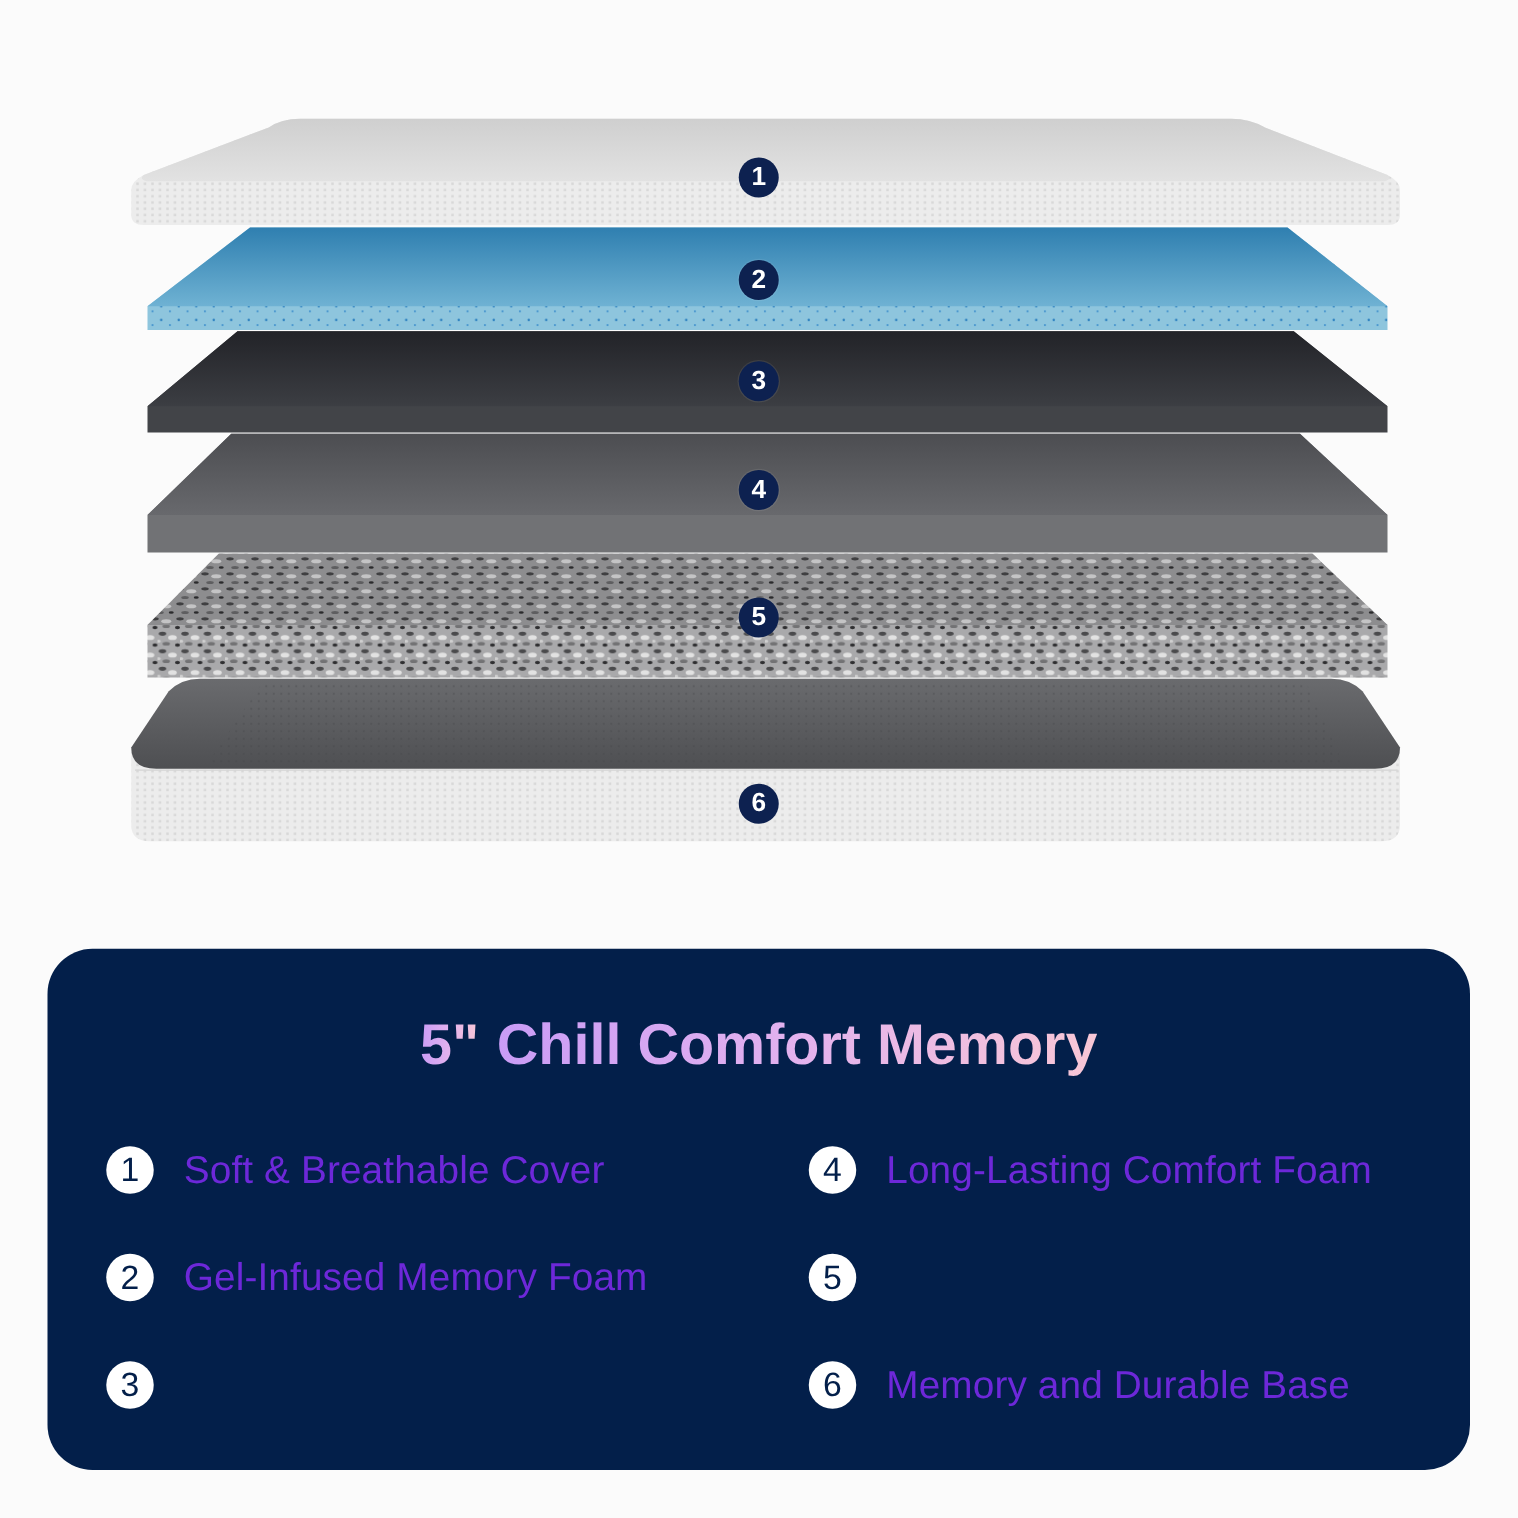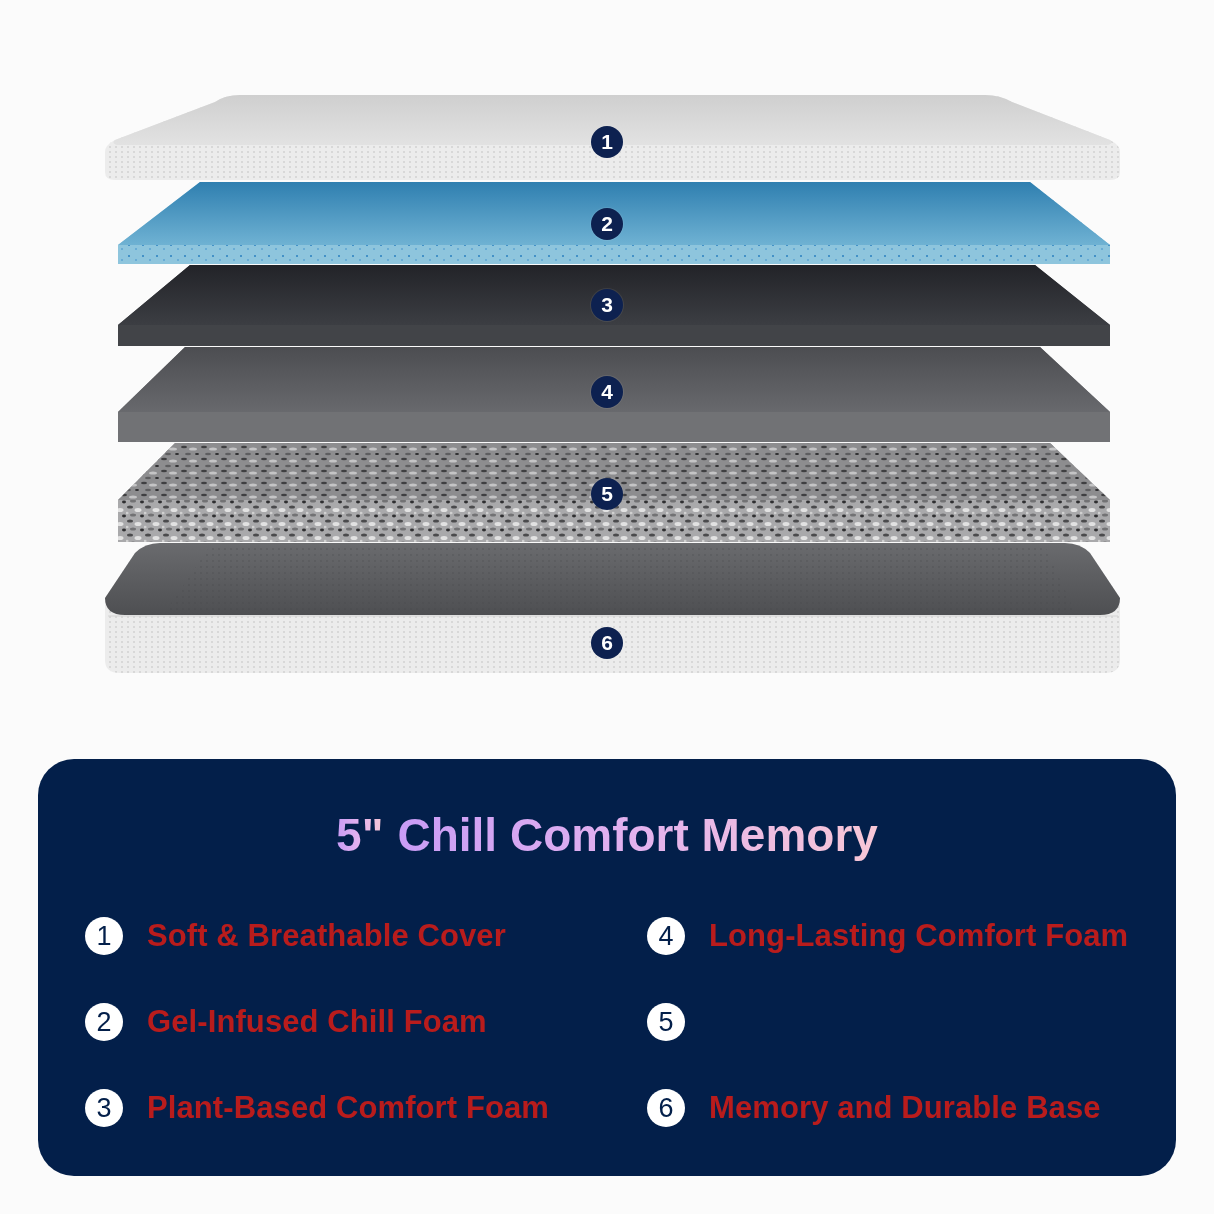--- a/index.html
+++ b/index.html
@@ -5,21 +5,21 @@
   html,body{margin:0;padding:0;}
   body{width:1214px;height:1214px;background:#fbfbfb;position:relative;overflow:hidden;font-family:"Liberation Sans","DejaVu Sans",sans-serif;}
   .stage{position:absolute;left:0;top:0;width:1214px;height:740px;}
   .badge{position:absolute;width:32px;height:32px;border-radius:50%;background:#0d2150;color:#fff;font-weight:bold;font-size:21px;line-height:32px;text-align:center;transform:translate(-50%,-50%);box-shadow:0 0 0 1px rgba(255,255,255,0.08);}
   .panel{position:absolute;left:38px;top:759px;width:1138px;height:417px;background:#031f4a;border-radius:36px;}
   .title{position:absolute;left:0;right:0;top:808px;text-align:center;font-size:46px;font-weight:bold;letter-spacing:0px;}
   .title span{background:linear-gradient(90deg,#c99cf6 0%,#e3b2ee 50%,#f8c7d6 100%);-webkit-background-clip:text;background-clip:text;color:transparent;}
   .title .gap{display:inline-block;width:14px;}
   .item{position:absolute;display:flex;align-items:center;height:44px;}
   .item .num{width:38px;height:38px;border-radius:50%;background:#fff;color:#031f4a;font-size:27px;line-height:38px;text-align:center;flex:0 0 auto;}
-  .item .label{color:#b91c1c;font-size:31px;margin-left:24px;white-space:nowrap;letter-spacing:0.1px;font-weight:bold;}
+  .item .label{color:#6d28d9;font-size:31px;margin-left:24px;white-space:nowrap;letter-spacing:0.1px;}
 </style>
 </head>
 <body>
 
 <div class="stage">
   <svg width="1214" height="740" viewBox="0 0 1214 740">
     <defs>
       <linearGradient id="g1top" x1="0" y1="0" x2="0" y2="1">
         <stop offset="0" stop-color="#cfcfcf"></stop>
           <stop offset="1" stop-color="#e2e2e2"></stop>
@@ -116,25 +116,24 @@
 <div class="title">
   <span>5"</span><span class="gap"></span><span>Chill Comfort Memory</span>
 </div>
 
 <div class="item" style="left:85px;top:914px;">
   <div class="num">1</div>
   <div class="label">Soft &amp; Breathable Cover</div>
 </div>
 <div class="item" style="left:85px;top:1000px;">
   <div class="num">2</div>
-  <div class="label">Gel-Infused Chill Foam</div>
+  <div class="label">Gel-Infused Memory Foam</div>
 </div>
 <div class="item" style="left:85px;top:1086px;">
   <div class="num">3</div>
-  <div class="label">Plant-Based Comfort Foam</div>
 </div>
 <div class="item" style="left:647px;top:914px;">
   <div class="num">4</div>
   <div class="label">Long-Lasting Comfort Foam</div>
 </div>
 <div class="item" style="left:647px;top:1000px;">
   <div class="num">5</div>
 </div>
 <div class="item" style="left:647px;top:1086px;">
   <div class="num">6</div>

